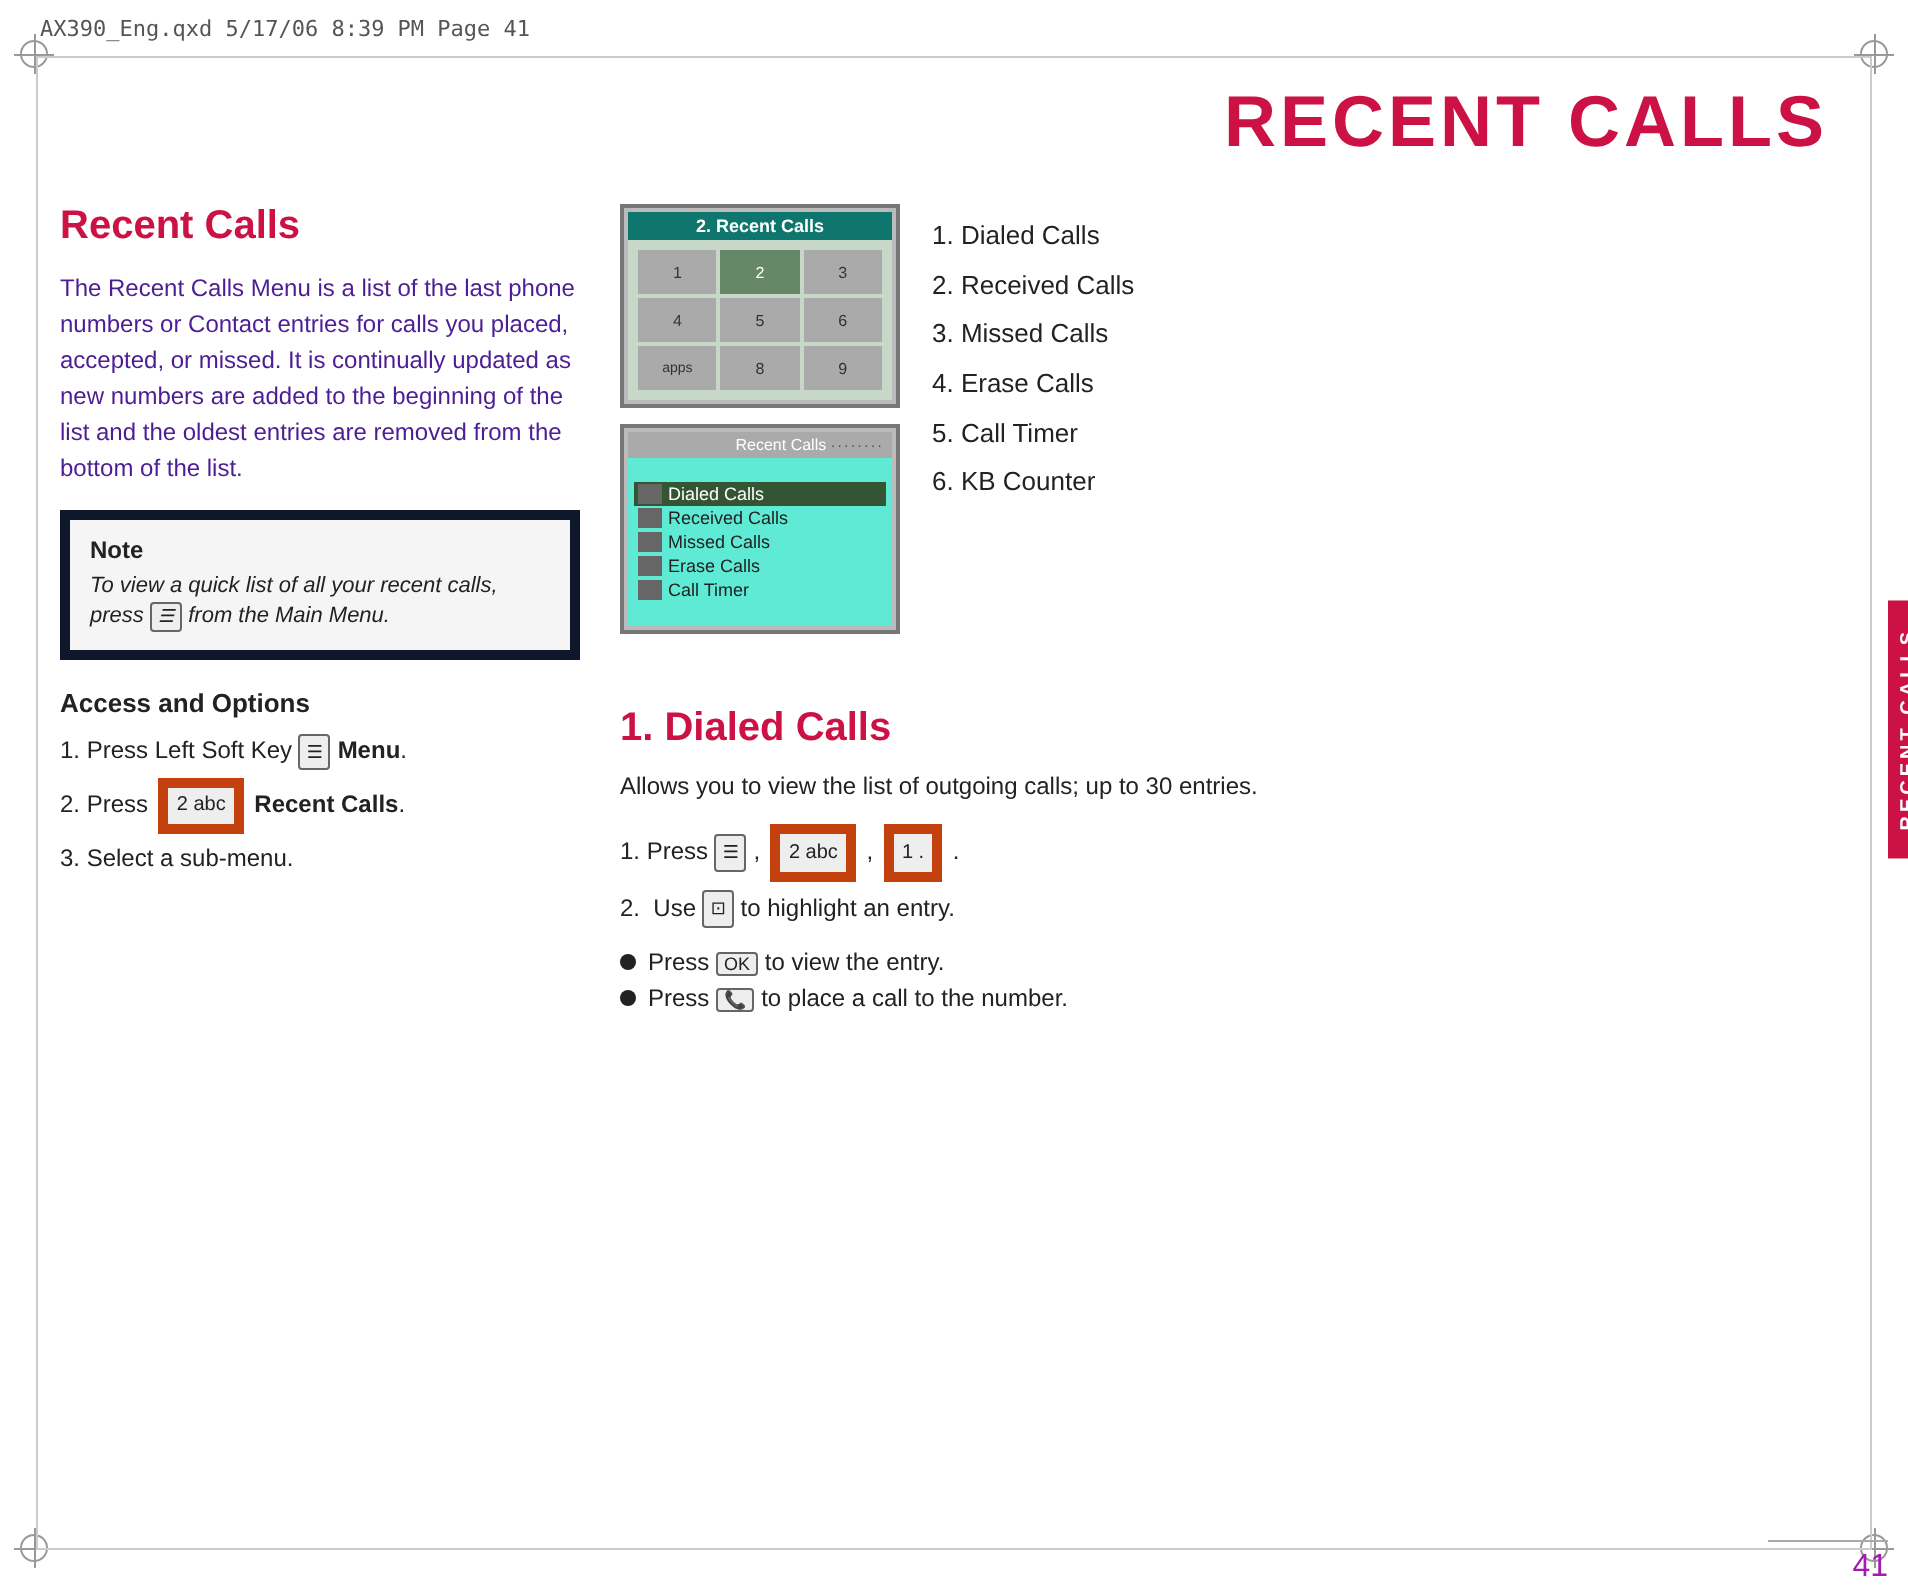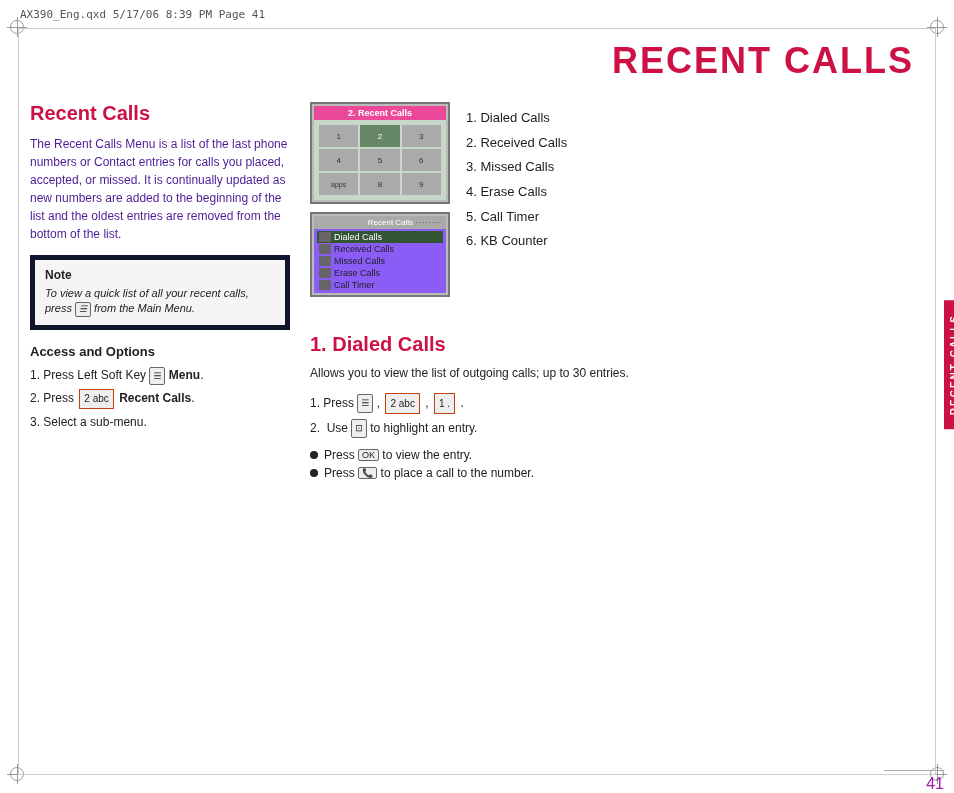--- a/index.html
+++ b/index.html
@@ -180,35 +180,35 @@
       font-size: 12px;
       line-height: 1.8;
     }
 
     .access-list li {
       margin-bottom: 2px;
     }
 
     .key-box {
       display: inline-block;
-      border: 1px solid #c2410c;
+      border: 5px solid #c2410c;
       padding: 0 4px;
       font-size: 10px;
       background: #eee;
       vertical-align: middle;
       margin: 0 2px;
     }
 
     
     .phone-screens {
       margin-bottom: 14px;
     }
 
     .phone-screen-header {
-      background: #ec4899;
+      background: #0f766e;
       color: #fff;
       font-size: 9px;
       font-weight: bold;
       padding: 2px 4px;
       text-align: center;
     }
 
     .phone-screen-header2 {
       background: #aaa;
       color: #fff;
@@ -438,21 +438,21 @@
                 <div class="grid-cell">9</div>
               </div>
             </div>
           </div>
 
           <div class="phone-outer">
             <div class="phone-screen-header2">
               <span>Recent Calls</span>
               <span class="phone-dots"> ········</span>
             </div>
-            <div style="background:#8b5cf6; padding:2px 3px;">
+            <div style="background:#5eead4; padding:12px 3px;">
               <div class="phone-menu-item active">
                 <span class="menu-icon-box"></span>
                 <span>Dialed Calls</span>
               </div>
               <div class="phone-menu-item">
                 <span class="menu-icon-box"></span>
                 <span>Received Calls</span>
               </div>
               <div class="phone-menu-item">
                 <span class="menu-icon-box"></span>

